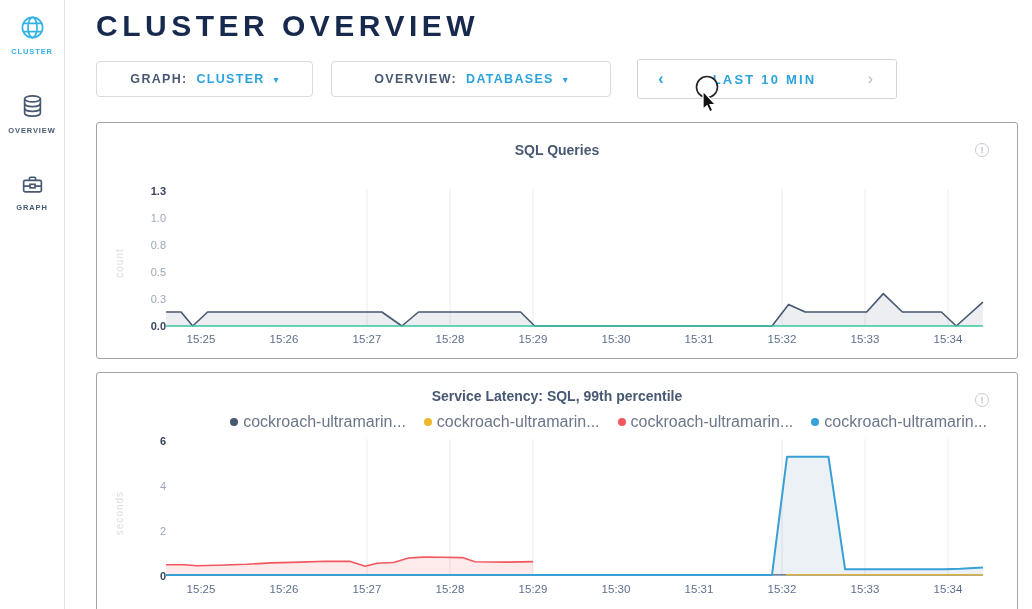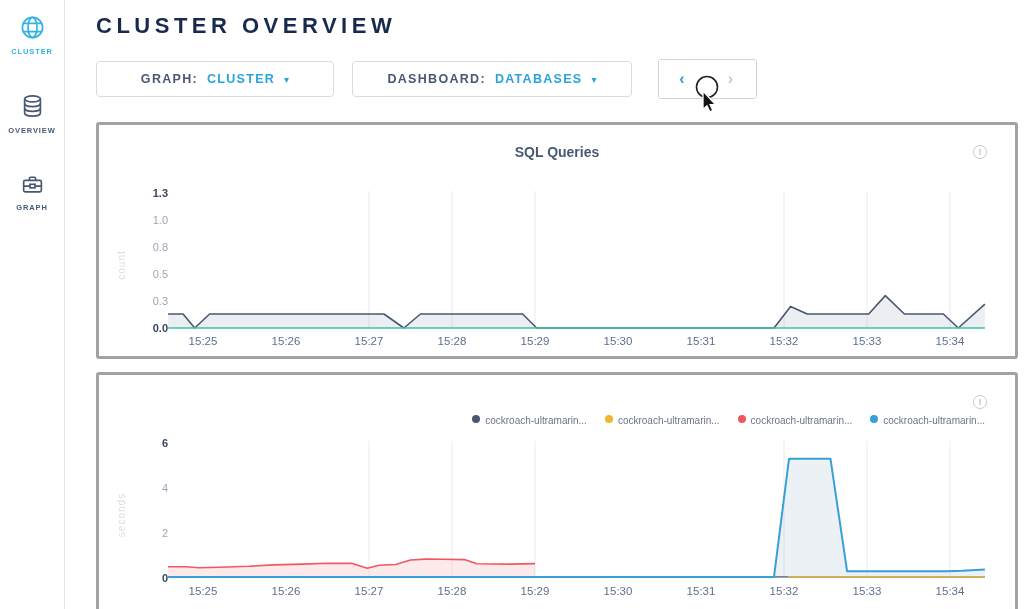--- a/index.html
+++ b/index.html
@@ -17,60 +17,60 @@
     display:flex; flex-direction:column; align-items:center;
   }
   .nav-item { display:flex; flex-direction:column; align-items:center; gap:6px;
               margin-bottom:37px; cursor:pointer; }
   .nav-item .nav-label { font-size:7.5px; font-weight:700; letter-spacing:0.9px;
               color:#475872; }
   .nav-item.active .nav-label { color:#33b2e4; }
 
   
   main { flex:1; padding:12px 0 0 31px; position:relative; }
-  h1 { margin:0; font-size:22px; line-height:28px; font-weight:700;
+  h1 { margin:0; font-size:30px; line-height:28px; font-weight:700;
        letter-spacing:4.5px; color:#17294d; }
 
   .toolbar { display:flex; align-items:center; margin-top:19px; height:40px; }
   .dropdown { height:36px; border:1px solid #d8dbdf; border-radius:4px; background:#fff;
       display:flex; align-items:center; justify-content:center; gap:9px; cursor:pointer; }
-  .dd-graph { width:238px; margin-right:18px; }
+  .dd-graph { width:217px; margin-right:18px; }
   .dd-dash  { width:280px; margin-right:26px; }
   .dd-label { font-size:12.5px; font-weight:700; letter-spacing:1.3px; color:#475872; }
   .dd-value { font-size:12.5px; font-weight:700; letter-spacing:1.3px; color:#2ba3dd; }
   .caret { color:#2ba3dd; font-size:10px; margin-top:1px; }
 
   .timesel { display:flex; height:40px; border:1px solid #d0d4d9; border-radius:3px;
              overflow:hidden; background:#fff; }
   .timesel button { border:none; background:#fff; cursor:pointer; padding:0;
                     font-family:"Liberation Sans", sans-serif; }
   .btn-prev { width:46px; border-right:1px solid #d6dadd; color:#2ba3dd;
               font-size:16px; font-weight:700; }
   .btn-range { width:161px; color:#2ba3dd; font-size:13px; font-weight:700;
                letter-spacing:2.2px; }
   .btn-next { width:51px; background:#e7e9ea; border-left:1px solid #d6dadd;
               color:#b3bac1; font-size:16px; }
 
   
   .card { position:relative; width:922px; background:#fff;
-          border:3px solid #a3a3a3; border-radius:3px; }
+          border:1px solid #a3a3a3; border-radius:3px; }
   .card-sql { height:237px; margin-top:23px; }
   .card-lat { height:250px; margin-top:13px; }
   .chart-title { margin:0; position:absolute; left:0; right:0; text-align:center;
                  font-size:14px; font-weight:700; color:#475872; }
   .card-sql .chart-title { top:19px; }
   .card-lat .chart-title { top:15px; }
   .info { position:absolute; top:20px; right:28px; width:14px; height:14px;
           border:1px solid #c6cbd3; border-radius:50%; color:#b9bfc8;
           font-size:9px; line-height:12px; text-align:center; font-weight:700;
           cursor:pointer; }
   svg.chart { position:absolute; left:0; top:0; width:920px; height:237px; }
 
   .legend { position:absolute; top:40px; right:30px; display:flex; gap:18px; }
-  .legend-item { display:flex; gap:5px; font-size:10px;
+  .legend-item { display:flex; align-items:center; gap:5px; font-size:16px;
                  color:#6b7689; cursor:pointer; }
   .legend-dot { width:8px; height:8px; border-radius:50%; display:inline-block; }
 
   
   .cursor-overlay { position:absolute; left:692px; top:72px; width:44px; height:56px;
                     pointer-events:none; z-index:50; }
 </style>
 </head>
 <body>
 
@@ -108,28 +108,29 @@
   <main>
     <h1>CLUSTER OVERVIEW</h1>
 
     <div class="toolbar">
       <div class="dropdown dd-graph">
         <span class="dd-label">GRAPH:</span>
         <span class="dd-value">CLUSTER</span>
         <span class="caret">▾</span>
       </div>
       <div class="dropdown dd-dash">
-        <span class="dd-label">DASHBOARD:</span>
+        <span class="dd-label">OVERVIEW:</span>
         <span class="dd-value">DATABASES</span>
         <span class="caret">▾</span>
       </div>
       <div class="timesel">
         <button class="btn-prev">
           <span>‹</span>
         </button>
+        <button class="btn-range">LAST 10 MIN</button>
         <button class="btn-next">
           <span>›</span>
         </button>
       </div>
     </div>
 
     <section class="card card-sql">
       <h3 class="chart-title">SQL Queries</h3>
       <span class="info">!</span>
       <svg class="chart" viewBox="0 0 920 237">
@@ -156,20 +157,21 @@
           <text x="685" y="220" text-anchor="middle" font-size="11.5" fill="#5e6f8e">15:32</text>
           <text x="768" y="220" text-anchor="middle" font-size="11.5" fill="#5e6f8e">15:33</text>
           <text x="851" y="220" text-anchor="middle" font-size="11.5" fill="#5e6f8e">15:34</text>
           <path d="M69.1,203 L69.1,189.0 L84.1,189.0 L95.7,203.0 L110.6,189.0 L284.9,189.0 L304.9,203.0 L321.5,189.0 L423.6,189.0 L437.7,203.0 L675.0,203.0 L691.6,181.4 L708.2,189.0 L769.7,189.0 L786.3,170.6 L805.4,189.0 L844.4,189.0 L859.3,203.0 L885.9,179.2 L885.9,203 Z" fill="rgba(71,88,114,0.10)" stroke="none"></path>
           <polyline points="69.1,189.0 84.1,189.0 95.7,203.0 110.6,189.0 284.9,189.0 304.9,203.0 321.5,189.0 423.6,189.0 437.7,203.0 675.0,203.0 691.6,181.4 708.2,189.0 769.7,189.0 786.3,170.6 805.4,189.0 844.4,189.0 859.3,203.0 885.9,179.2" fill="none" stroke="#475872" stroke-width="1.6" stroke-linejoin="round"></polyline>
           <polyline points="69.1,203.0 885.9,203.0" fill="none" stroke="#38c5a2" stroke-width="1.6" stroke-linejoin="round"></polyline>
         </svg>
     </section>
 
     <section class="card card-lat">
+      <h3 class="chart-title">Service Latency: SQL, 99th percentile</h3>
       <span class="info">!</span>
       <div class="legend">
           <span class="legend-item">
             <span class="legend-dot" style="background: rgb(71, 88, 114);"></span>
             <span>cockroach-ultramarin...</span>
           </span>
           <span class="legend-item">
             <span class="legend-dot" style="background: rgb(240, 183, 44);"></span>
             <span>cockroach-ultramarin...</span>
           </span>

